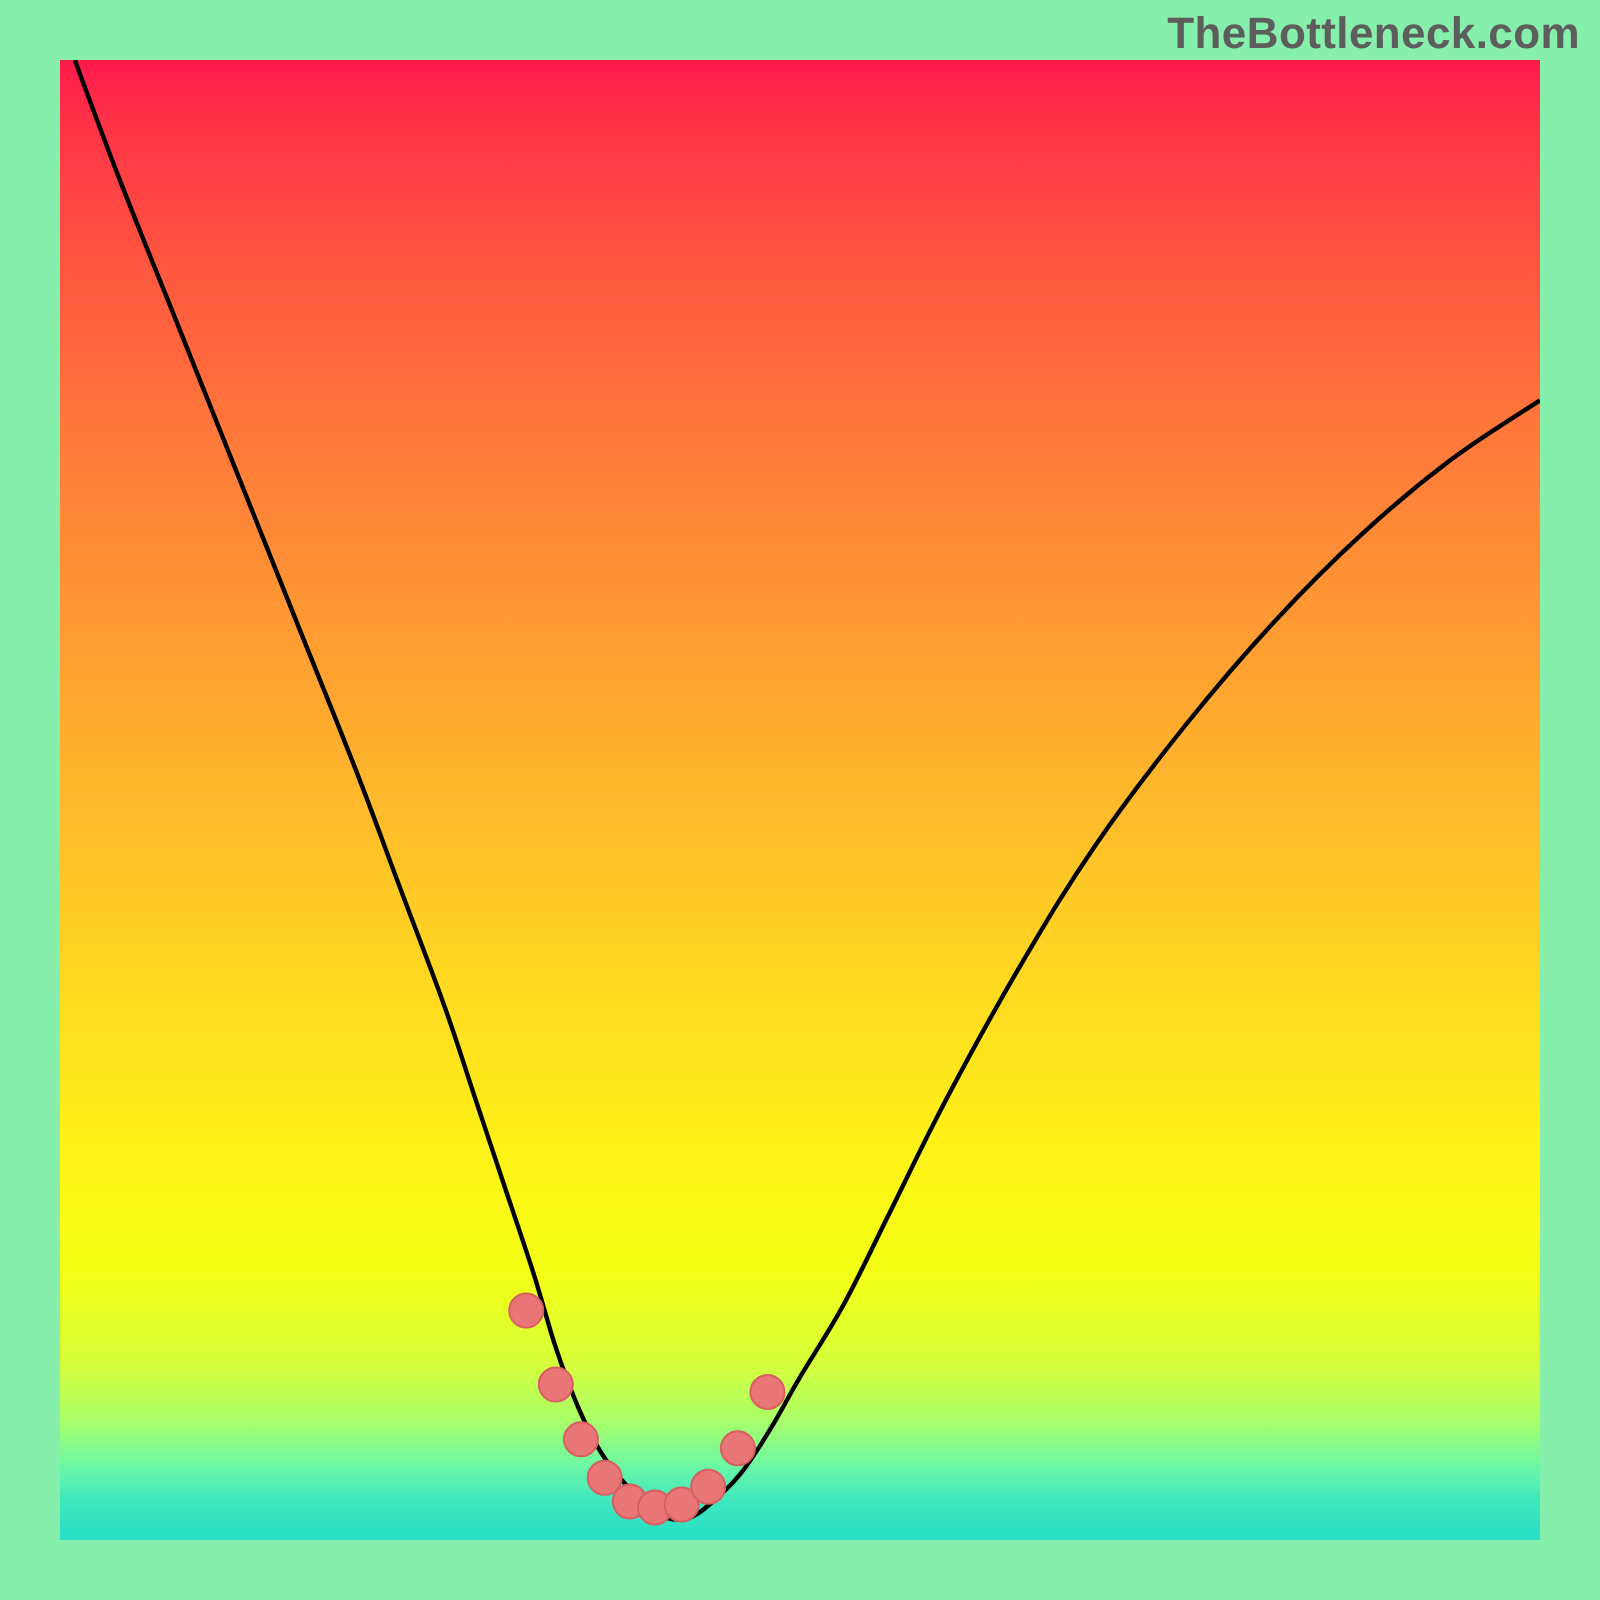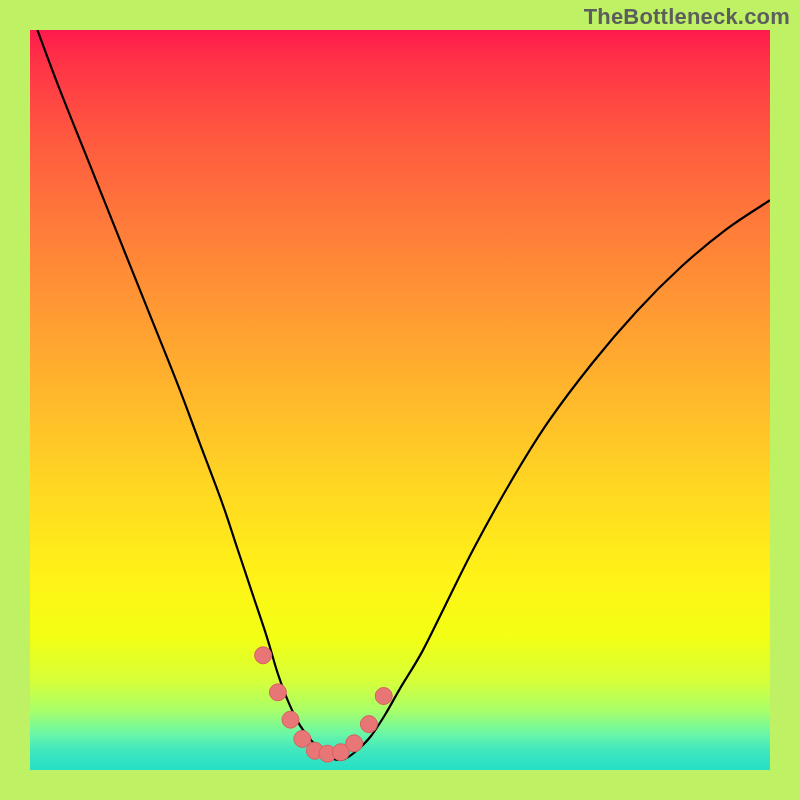--- a/index.html
+++ b/index.html
@@ -8,21 +8,21 @@
     width: 800px;
     height: 800px;
     overflow: hidden;
     background: #000;
     font-family: Arial, Helvetica, sans-serif;
   }
   .frame {
     position: relative;
     width: 800px;
     height: 800px;
-    background: #bef264;
+    background: #86efac;
   }
   .watermark {
     position: absolute;
     top: 4px;
     right: 10px;
     color: #5d5d5d;
     font-size: 22px;
     font-weight: 600;
     letter-spacing: 0.2px;
     z-index: 5;

